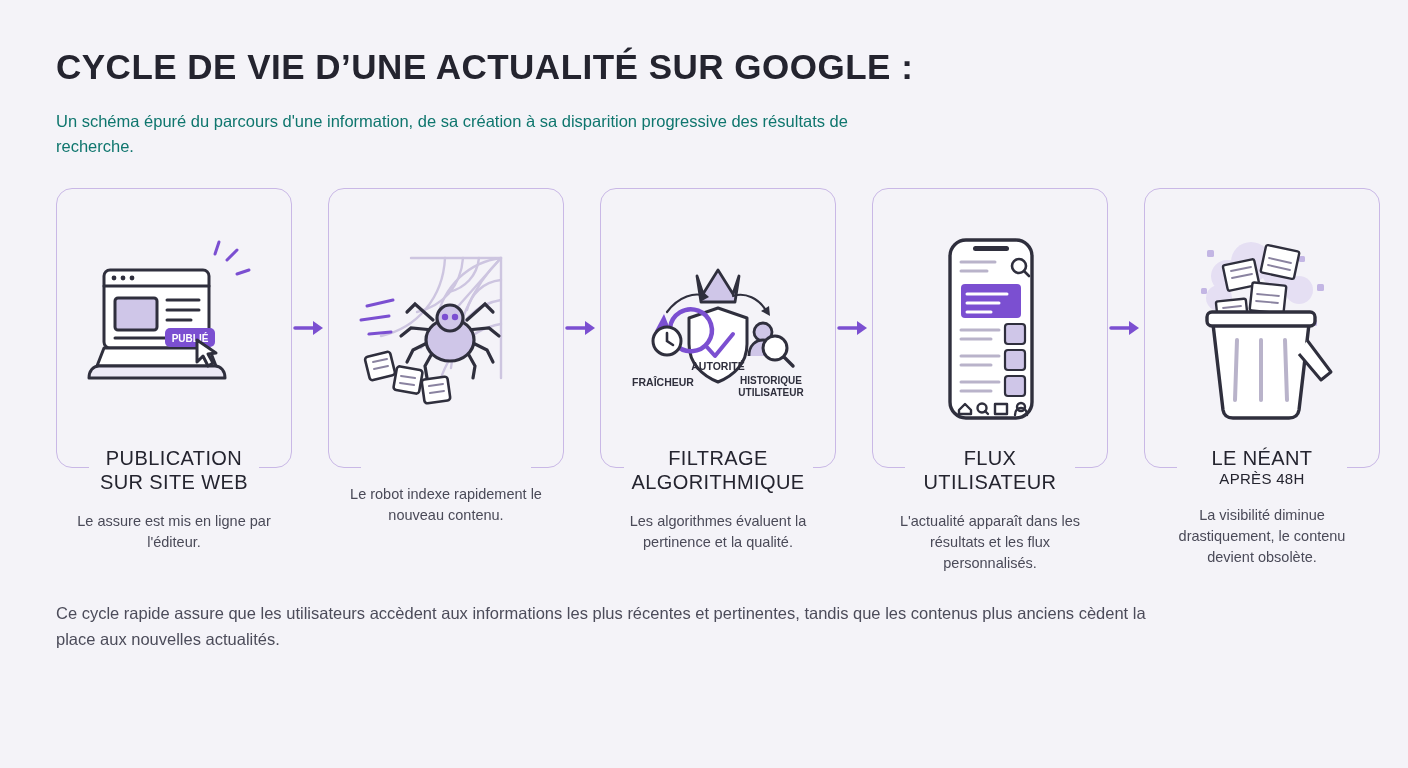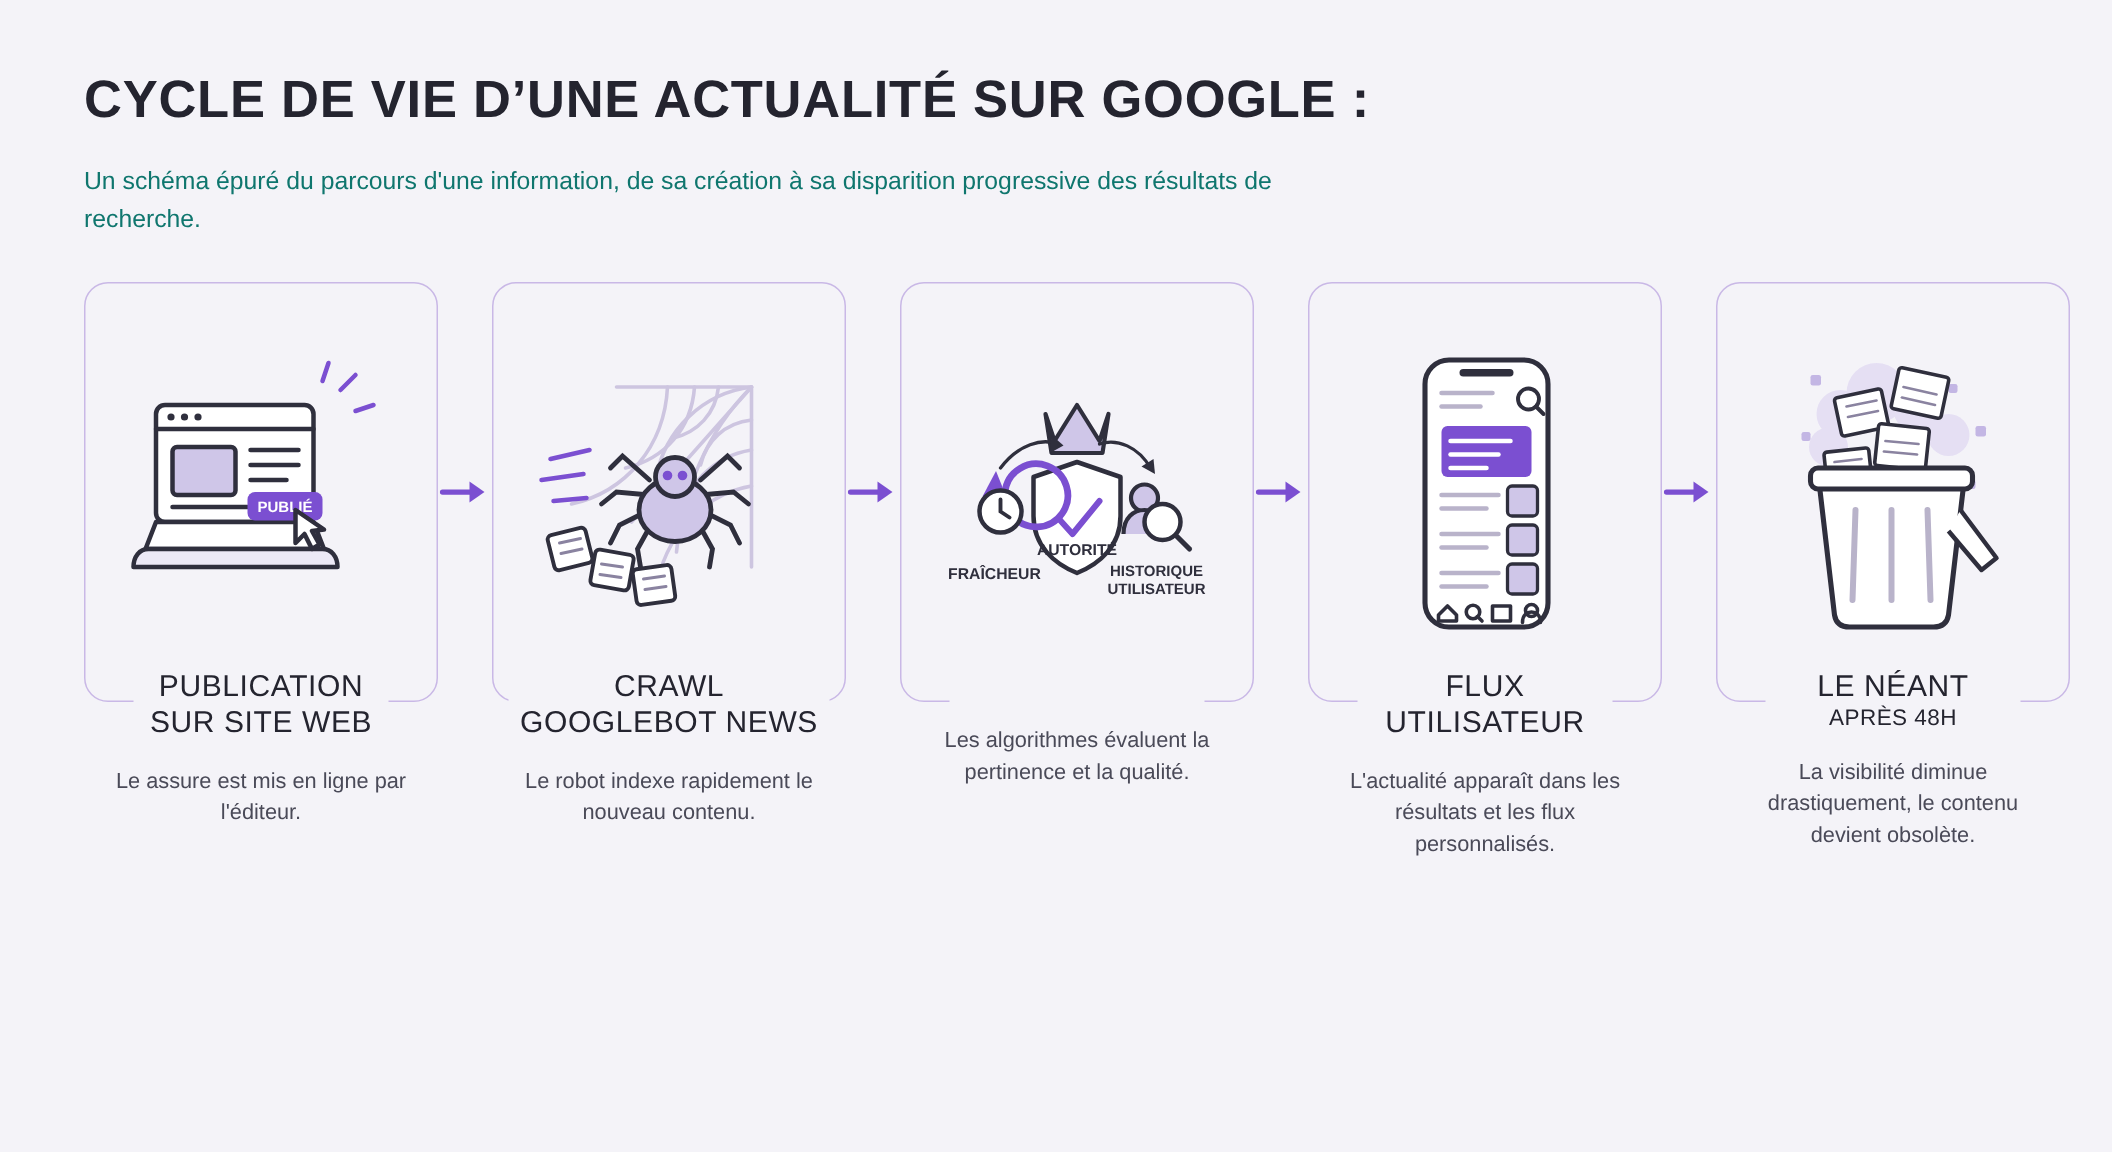--- a/index.html
+++ b/index.html
@@ -227,24 +227,20 @@
           <g stroke="#8a83a0" stroke-width="2" stroke-linecap="round">
             <line x1="22" y1="134" x2="36" y2="131"></line>
             <line x1="23" y1="141" x2="37" y2="138"></line>
             <line x1="50" y1="148" x2="64" y2="150"></line>
             <line x1="49" y1="155" x2="63" y2="157"></line>
             <line x1="78" y1="158" x2="92" y2="156"></line>
             <line x1="79" y1="165" x2="93" y2="163"></line>
           </g>
         </svg>
       </div>
-      <div class="step-label">
-        <span>Crawl</span><br>
-        <span>Googlebot News</span>
-      </div>
       <div class="step-desc">Le robot indexe rapidement le nouveau contenu.</div>
     </div>
 
     <div class="arrow">
       <svg width="34" height="20" viewBox="0 0 34 20">
         <path d="M2 10 H24" stroke="#7b4fd1" stroke-width="3.5" stroke-linecap="round" fill="none"></path>
         <path d="M20 3 L30 10 L20 17 Z" fill="#7b4fd1"></path>
       </svg>
     </div>
 
@@ -276,20 +272,24 @@
             <path d="M110 68 C122 64 136 70 144 84"></path>
           </g>
           <path d="M78 62 L86 69 L77 74 Z" fill="#2f2f3d"></path>
           <path d="M146 78 L147 88 L138 83 Z" fill="#2f2f3d"></path>
 
           <text x="95" y="142" font-family="Liberation Sans, sans-serif" font-size="10.5" font-weight="bold" fill="#2f2f3d" text-anchor="middle">AUTORITÉ</text>
           <text x="40" y="158" font-family="Liberation Sans, sans-serif" font-size="10.5" font-weight="bold" fill="#2f2f3d" text-anchor="middle">FRAÎCHEUR</text>
           <text x="148" y="156" font-family="Liberation Sans, sans-serif" font-size="10" font-weight="bold" fill="#2f2f3d" text-anchor="middle">HISTORIQUE</text>
           <text x="148" y="168" font-family="Liberation Sans, sans-serif" font-size="10" font-weight="bold" fill="#2f2f3d" text-anchor="middle">UTILISATEUR</text>
         </svg>
+      </div>
+      <div class="step-label">
+        <span>Filtrage</span><br>
+        <span>algorithmique</span>
       </div>
       <div class="step-desc">Les algorithmes évaluent la pertinence et la qualité.</div>
     </div>
 
     <div class="arrow">
       <svg width="34" height="20" viewBox="0 0 34 20">
         <path d="M2 10 H24" stroke="#7b4fd1" stroke-width="3.5" stroke-linecap="round" fill="none"></path>
         <path d="M20 3 L30 10 L20 17 Z" fill="#7b4fd1"></path>
       </svg>
     </div>
@@ -397,13 +397,14 @@
       </div>
       <div class="step-label">
         <span>Le néant</span><br>
         <span class="small">après 48h</span>
       </div>
       <div class="step-desc">La visibilité diminue drastiquement, le contenu devient obsolète.</div>
     </div>
 
   </div>
 
+  <p class="footer">Ce cycle rapide assure que les utilisateurs accèdent aux informations les plus récentes et pertinentes, tandis que les contenus plus anciens cèdent la place aux nouvelles actualités.</p>
 </div>
 
 </body></html>

